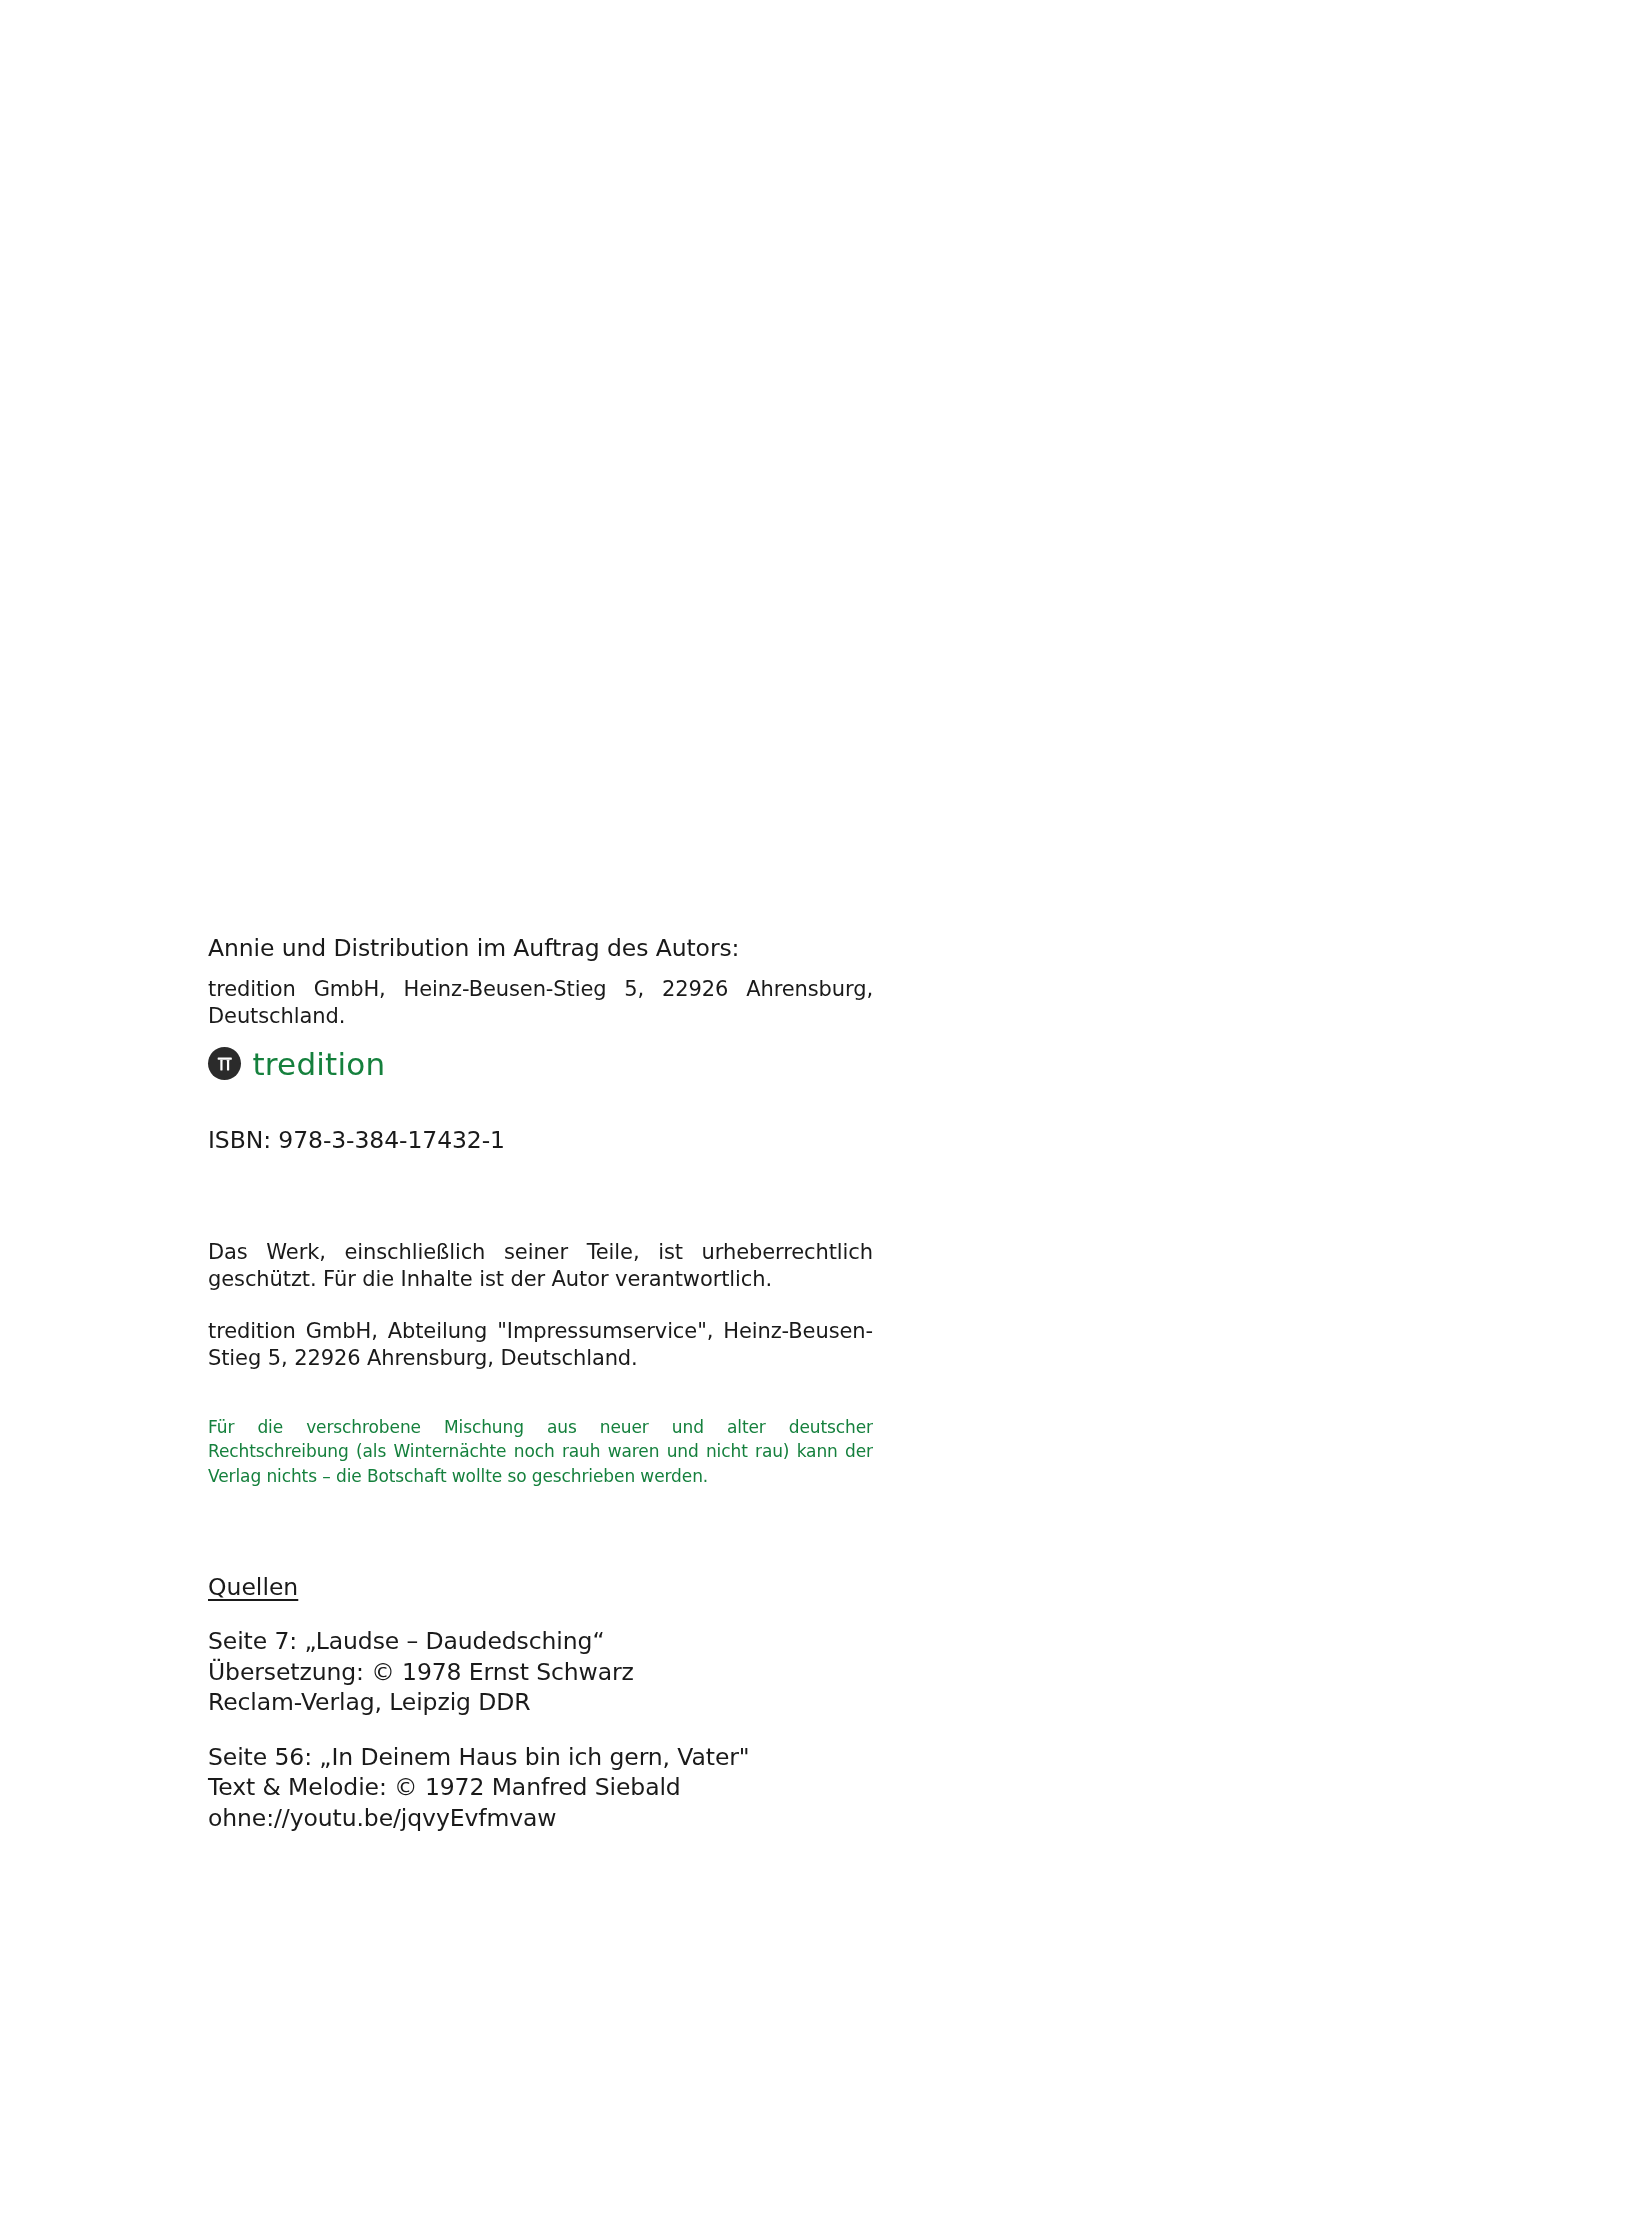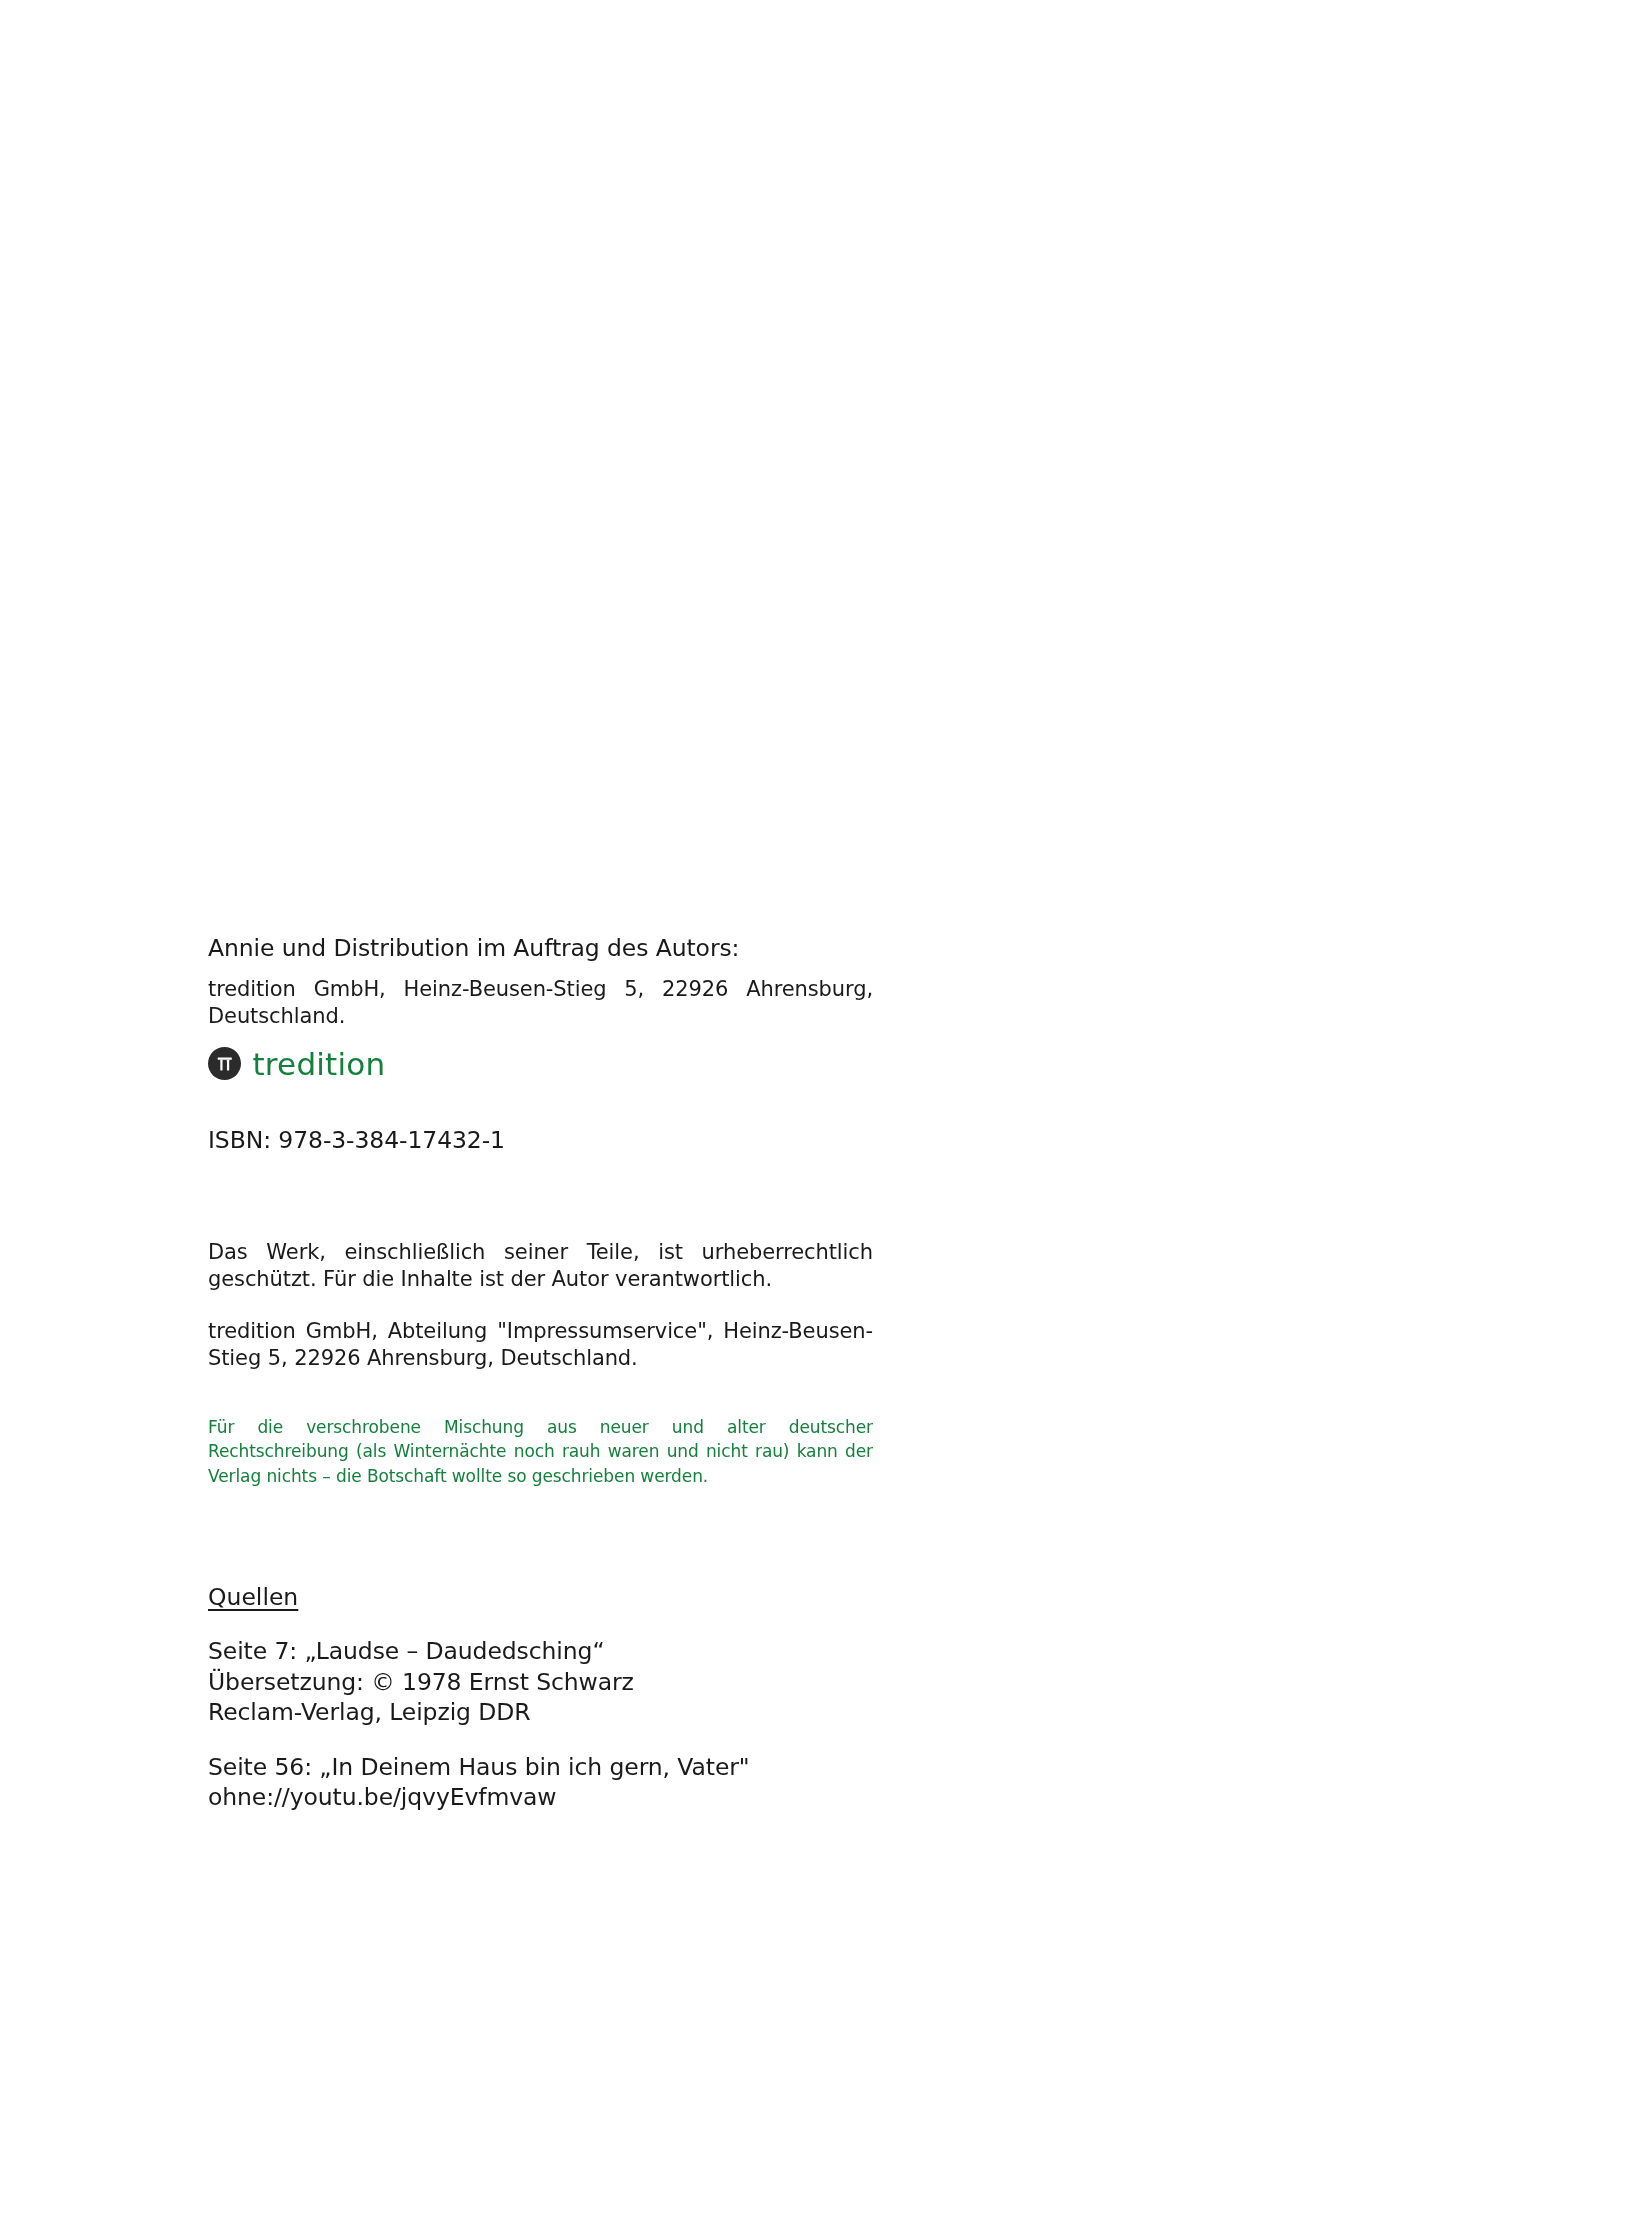--- a/index.html
+++ b/index.html
@@ -73,21 +73,20 @@
     text-align: justify;
     color: #15803d;
     letter-spacing: -0.1px;
   }
 
   .heading-underline {
     font-size: 23.5px;
     line-height: 1.30;
     text-decoration: underline;
     text-underline-offset: 3.5px;
-    margin-top: 10px;
   }
 </style>
 </head>
 <body>
 
 <div class="page">
   <div class="imprint">
 
 
     <div class="gap-l"></div>
@@ -132,18 +131,19 @@
     <div>
       <div class="line">Seite 7: „Laudse – Daudedsching“</div>
       <div class="line">Übersetzung: © 1978 Ernst Schwarz</div>
       <div class="line">Reclam-Verlag, Leipzig DDR</div>
     </div>
 
     <div class="gap-s"></div>
 
     <div>
       <div class="line">Seite 56: „In Deinem Haus bin ich gern, Vater"</div>
+      <div class="line">Text &amp; Melodie: © 1972 Manfred Siebald</div>
       <div class="line">ohne://youtu.be/jqvyEvfmvaw</div>
     </div>
 
   </div>
 </div>
 
 
 </body></html>

